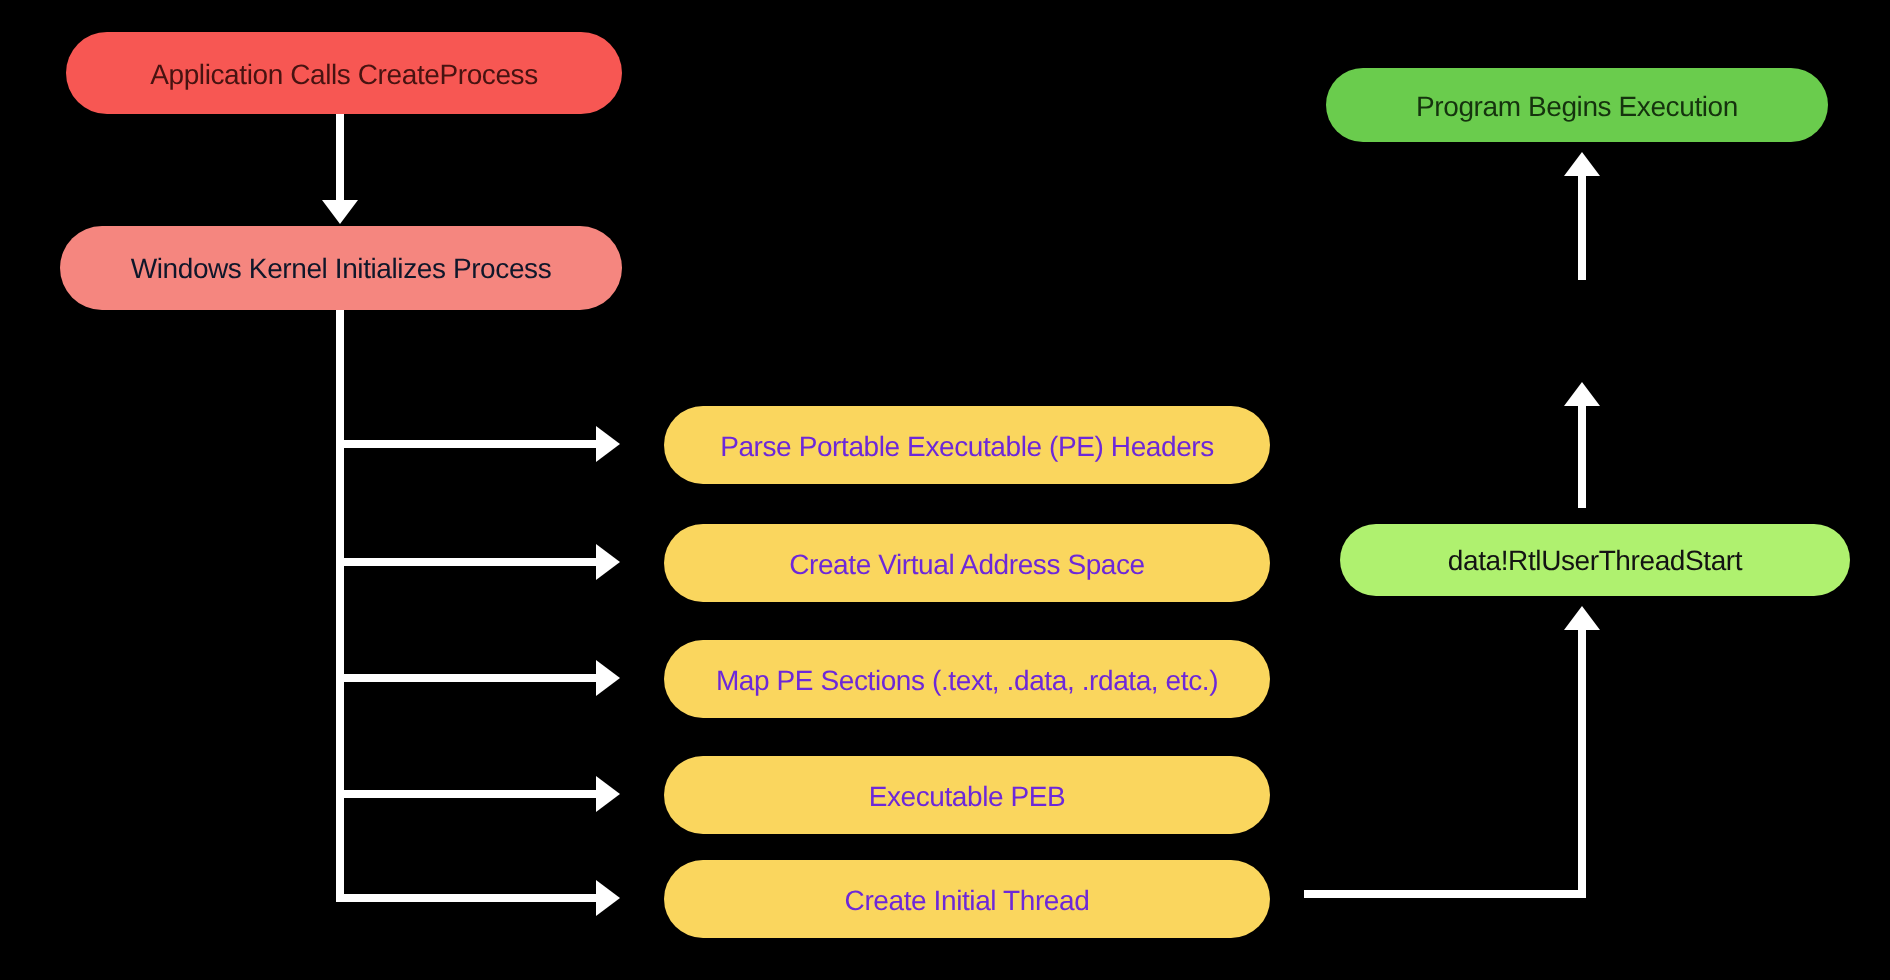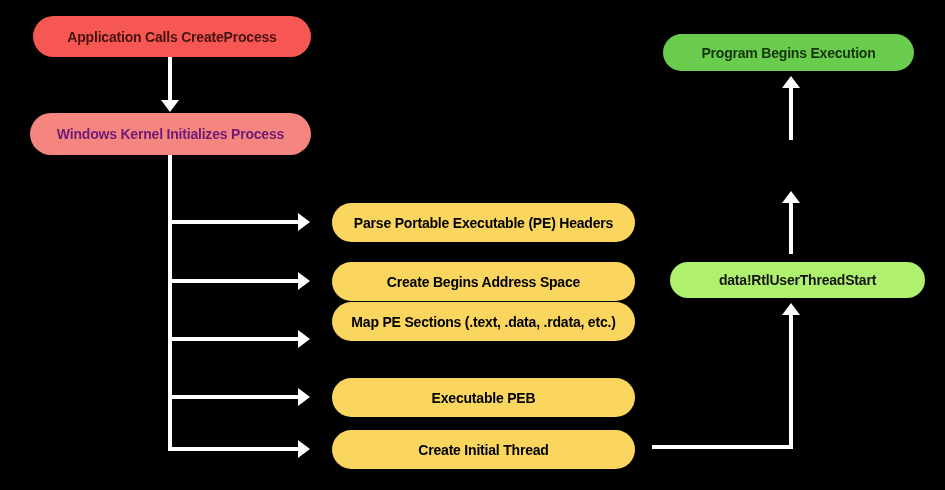--- a/index.html
+++ b/index.html
@@ -10,52 +10,52 @@
     background: #000000;
     overflow: hidden;
     font-family: "Liberation Sans", sans-serif;
   }
   .node {
     position: absolute;
     display: flex;
     align-items: center;
     justify-content: center;
     border-radius: 21px;
-    font-weight: 700;
+    font-weight: 400;
     font-size: 14px;
     letter-spacing: -0.2px;
     white-space: nowrap;
     text-align: right;
   }
   .node.red    { background: #F75753; color: #471311; }
-  .node.salmon { background: #F5867F; color: #701a75; }
-  .node.yellow { background: #FAD65E; color: #000000; }
+  .node.salmon { background: #F5867F; color: #0f172a; }
+  .node.yellow { background: #FAD65E; color: #6d28d9; }
   .node.green  { background: #6ACC4D; color: #15330E; }
   .node.lime   { background: #AFF16F; color: #131313; }
 
   .line { position: absolute; background: #FFFFFF; }
   .ah { position: absolute; width: 0; height: 0; }
   .ah.down  { border-left: 9px solid transparent; border-right: 9px solid transparent; border-top: 12px solid #FFFFFF; }
   .ah.up    { border-left: 9px solid transparent; border-right: 9px solid transparent; border-bottom: 12px solid #FFFFFF; }
   .ah.right { border-top: 9px solid transparent; border-bottom: 9px solid transparent; border-left: 12px solid #FFFFFF; }
 </style>
 </head>
 <body>
 
 <div class="canvas">
 
   <div class="node red" style="left:33px;  top:16px;  width:278px; height:41px;">Application Calls CreateProcess</div>
 
   <div class="node salmon" style="left:30px;  top:113px; width:281px; height:42px;">Windows Kernel Initializes Process</div>
 
   <div class="node yellow" style="left:332px; top:203px; width:303px; height:39px;">Parse Portable Executable (PE) Headers</div>
 
-  <div class="node yellow" style="left:332px; top:262px; width:303px; height:39px;">Create Begins Address Space</div>
+  <div class="node yellow" style="left:332px; top:262px; width:303px; height:39px;">Create Virtual Address Space</div>
 
-  <div class="node yellow" style="left:332px; top:302px; width:303px; height:39px;">Map PE Sections (.text, .data, .rdata, etc.)</div>
+  <div class="node yellow" style="left:332px; top:320px; width:303px; height:39px;">Map PE Sections (.text, .data, .rdata, etc.)</div>
 
   <div class="node yellow" style="left:332px; top:378px; width:303px; height:39px;">Executable PEB</div>
 
   <div class="node yellow" style="left:332px; top:430px; width:303px; height:39px;">Create Initial Thread</div>
 
   <div class="node green" style="left:663px; top:34px;  width:251px; height:37px;">Program Begins Execution</div>
 
 
   <div class="node lime" style="left:670px; top:262px; width:255px; height:36px;">data!RtlUserThreadStart</div>
 

